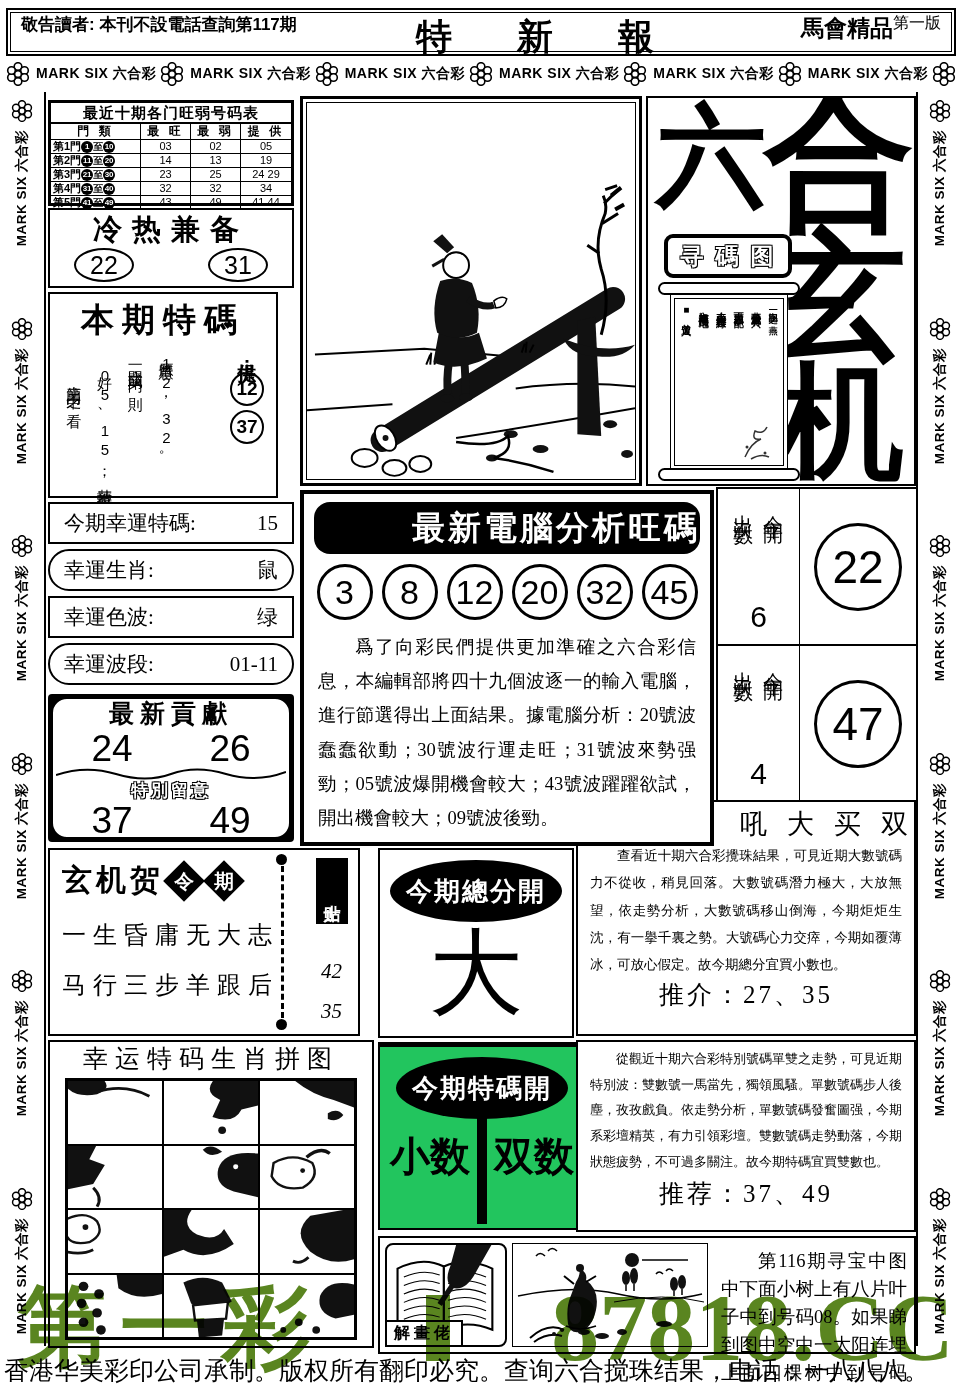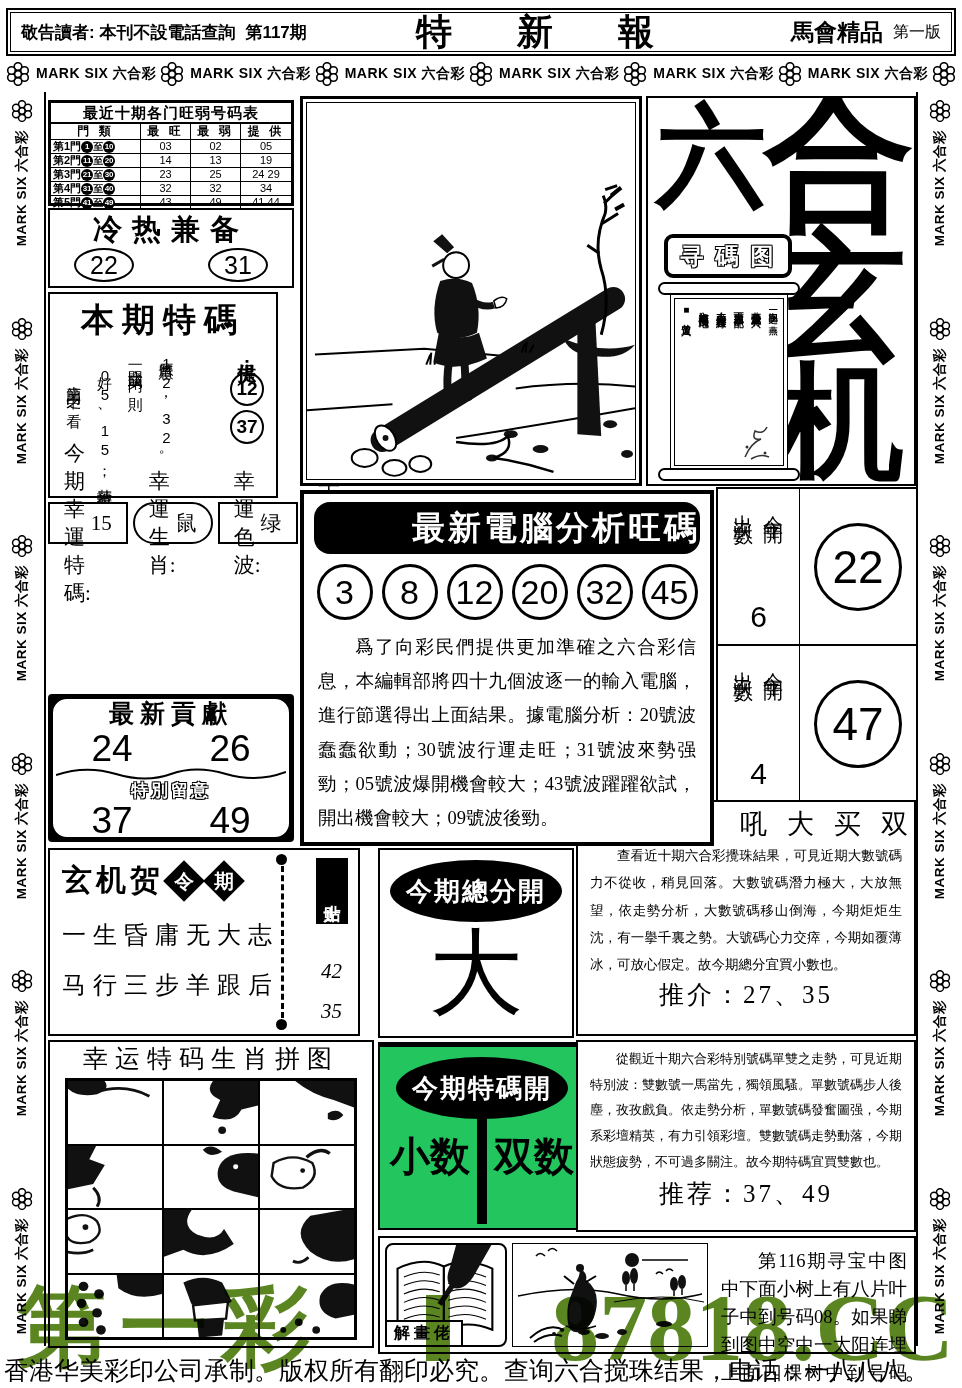--- a/index.html
+++ b/index.html
@@ -4,21 +4,21 @@
 <style>
   *{box-sizing:border-box;margin:0;padding:0}
   html,body{width:962px;height:1388px}
   body{font-family:"Liberation Sans",sans-serif;color:#000;background:#fff;position:relative;overflow:hidden}
   .abs{position:absolute}
   .vtext{writing-mode:vertical-rl;text-orientation:upright}
   svg{display:block}
 
   
   .header-box{left:6px;top:8px;width:950px;height:48px;border:2px solid #000;padding:2px}
-  .header-inner{border:1px solid #000;height:100%;display:flex;align-items:center;gap:10px;padding:0 10px}
+  .header-inner{border:1px solid #000;height:100%;display:flex;align-items:flex-start;padding:0 10px}
   .h-notice,.h-issue{font-size:17px;font-weight:bold;white-space:nowrap}
   .h-title{font-size:36px;font-weight:bold;letter-spacing:28px;font-family:"Liberation Serif",serif;flex:1;text-align:center;white-space:nowrap}
   .h-sub{font-size:23px;font-weight:bold;font-family:"Liberation Serif",serif;white-space:nowrap}
   .h-edition{font-size:16px;white-space:nowrap}
 
   
   .brand-h{left:0;top:58px;width:962px;height:32px;display:flex;align-items:center;justify-content:space-between;padding:0 6px}
   .brand-h .strip-item{display:flex;align-items:center;gap:6px}
   .strip-label{font-size:14px;font-weight:bold;white-space:nowrap;letter-spacing:.5px}
   .side-strip{top:92px;width:44px;height:1250px;display:flex;flex-direction:column;align-items:center;justify-content:space-between;padding:8px 0}
@@ -49,21 +49,21 @@
   .sp-title{font-size:33px;font-weight:bold;font-family:"Liberation Serif",serif;text-align:center;letter-spacing:8px;margin-top:4px;white-space:nowrap}
   .sp-body{display:flex;justify-content:space-between;padding:6px 12px 0 14px;height:152px}
   .sp-cols{display:flex;gap:12px}
   .sp-col{writing-mode:vertical-rl;text-orientation:upright;font-size:15px;letter-spacing:2px;line-height:1.25}
   .sp-col:nth-child(1){margin-top:26px}.sp-col:nth-child(2){margin-top:16px}.sp-col:nth-child(3){margin-top:8px}
   .sp-offer{display:flex;flex-direction:column;align-items:center;gap:4px}
   .sp-offer-label{writing-mode:vertical-rl;text-orientation:upright;font-size:19px;font-weight:bold}
   .circle-num{width:34px;height:34px;border:2px solid #000;border-radius:50%;font-size:19px;line-height:30px;text-align:center;font-weight:bold}
 
   
-  .lucky-col{left:48px;top:502px;width:246px;display:flex;flex-direction:row;gap:5px}
+  .lucky-col{left:48px;top:502px;width:246px;display:flex;flex-direction:column;gap:5px}
   .lucky-row{height:42px;border:2px solid #000;display:flex;justify-content:space-between;align-items:center;padding:0 14px;font-size:21px;font-family:"Liberation Serif",serif;background:#fff}
   .lucky-row:nth-child(even){border-radius:24px}
 
   
   .contrib-outer{left:48px;top:694px;width:246px;height:148px;background:#000;border-radius:4px;padding:3px}
   .contrib{background:#fff;border:2px solid #000;border-radius:16px;height:100%;text-align:center;overflow:hidden}
   .co-title{font-size:25px;font-weight:bold;font-family:"Liberation Serif",serif;letter-spacing:6px;line-height:30px}
   .co-nums{display:flex;justify-content:space-around;font-size:37px;line-height:40px}
   .co-note{font-size:17px;font-weight:bold;letter-spacing:3px;color:#fff;text-shadow:-1px -1px 0 #000,1px -1px 0 #000,-1px 1px 0 #000,1px 1px 0 #000;line-height:20px}
   .wavy{margin:-2px auto 0;display:block}

